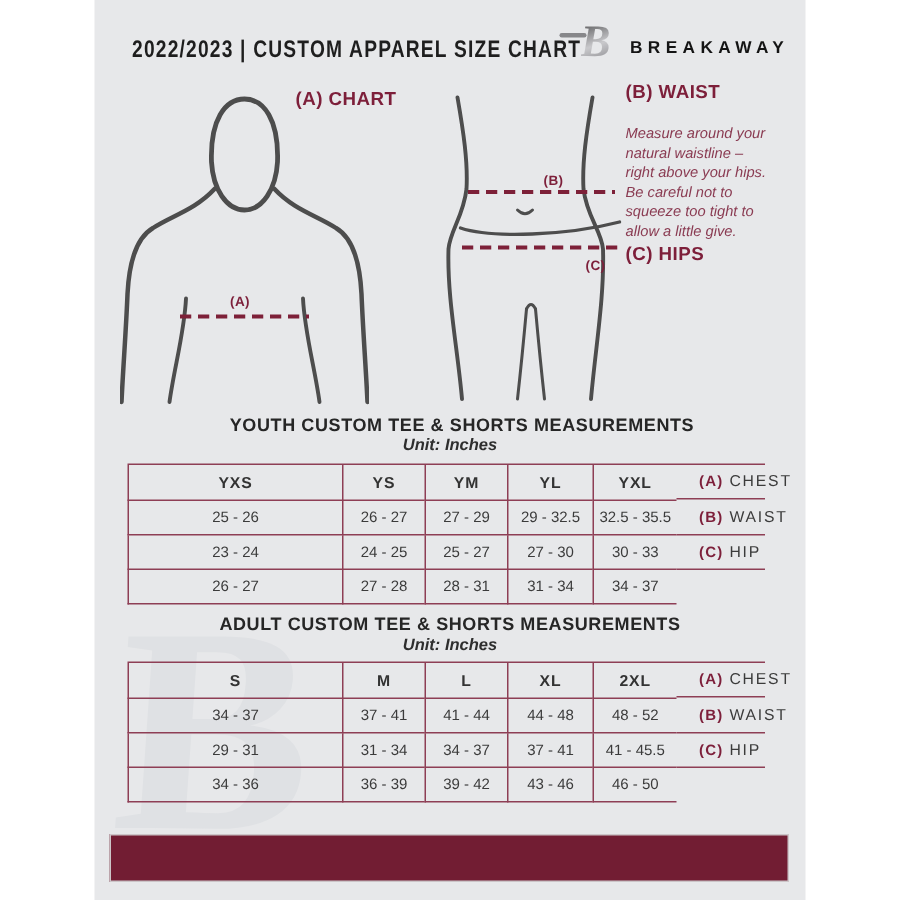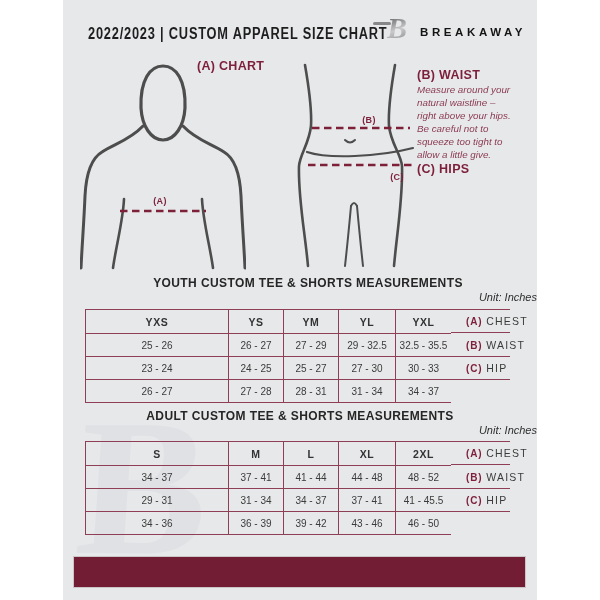--- a/index.html
+++ b/index.html
@@ -29,21 +29,21 @@
   
   .fig{position:absolute;}
   svg text{font-family:"Liberation Sans",sans-serif;font-size:9px;font-weight:700;fill:var(--heading);letter-spacing:0.3px;}
 
   
   .ins-h{position:absolute;font-size:12.5px;font-weight:700;color:var(--heading);letter-spacing:0.3px;white-space:nowrap;}
   .ins-p{position:absolute;font-size:9.8px;font-style:italic;color:var(--desc);line-height:13px;white-space:pre-line;}
 
   
   .sec-title{position:absolute;left:0;width:474px;text-align:center;font-size:12px;font-weight:700;color:var(--ink);letter-spacing:0.4px;}
-  .sec-unit{position:absolute;left:0;width:474px;text-align:right;font-size:11px;font-style:italic;color:#2e2e2e;}
+  .sec-unit{position:absolute;left:0;width:474px;text-align:center;font-size:11px;font-style:italic;color:#2e2e2e;font-weight:bold;}
 
   
   .table{position:absolute;left:22px;width:425px;display:grid;
     grid-template-columns:143px 55px 55px 57px 56px 59px;border-top:1px solid var(--line);background:transparent;z-index:2;}
   .cell{display:flex;align-items:center;justify-content:center;border-bottom:1px solid var(--line);
     height:23px;font-size:10px;color:var(--cell);}
   .hdr{height:24px;font-weight:700;font-size:10.5px;color:#333333;letter-spacing:0.6px;}
   .first{justify-content:flex-start;padding-left:15px;}
   .colhead{font-weight:400;font-size:10px;letter-spacing:1.2px;}
   .vl{border-left:1px solid var(--line);}
@@ -87,21 +87,21 @@
     <path d="M 63,146 C 61,168 59,188 57,206" fill="none" stroke="#4d4d4d" stroke-width="2" stroke-linecap="round"></path>
     <path d="M 69,146 C 71,168 73,188 75,206" fill="none" stroke="#4d4d4d" stroke-width="2" stroke-linecap="round"></path>
     <path d="M 24,68 L 122,68" fill="none" stroke="#7d2038" stroke-width="2.6" stroke-dasharray="7.5 4.5"></path>
     <path d="M 20,105 L 125,105" fill="none" stroke="#7d2038" stroke-width="2.6" stroke-dasharray="7.5 4.5"></path>
     <text x="81" y="63" text-anchor="middle">(B)</text>
     <text x="109" y="120" text-anchor="middle">(C)</text>
   </svg>
 
   <div class="ins-h" style="left:134px;top:59px;">(A) CHART</div>
 
-  <div class="ins-h" style="left:354px;top:68px;">(B) WAIST</div>
+  <div class="ins-h" style="left:354px;top:54px;">(B) WAIST</div>
   <div class="ins-p" style="left:354px;top:83px;width:122px;">Measure around your
 natural waistline –
 right above your hips.
 Be careful not to
 squeeze too tight to
 allow a little give.</div>
 
   <div class="ins-h" style="left:354px;top:162px;">(C) HIPS</div>
 
   <div class="watermark">B</div>

